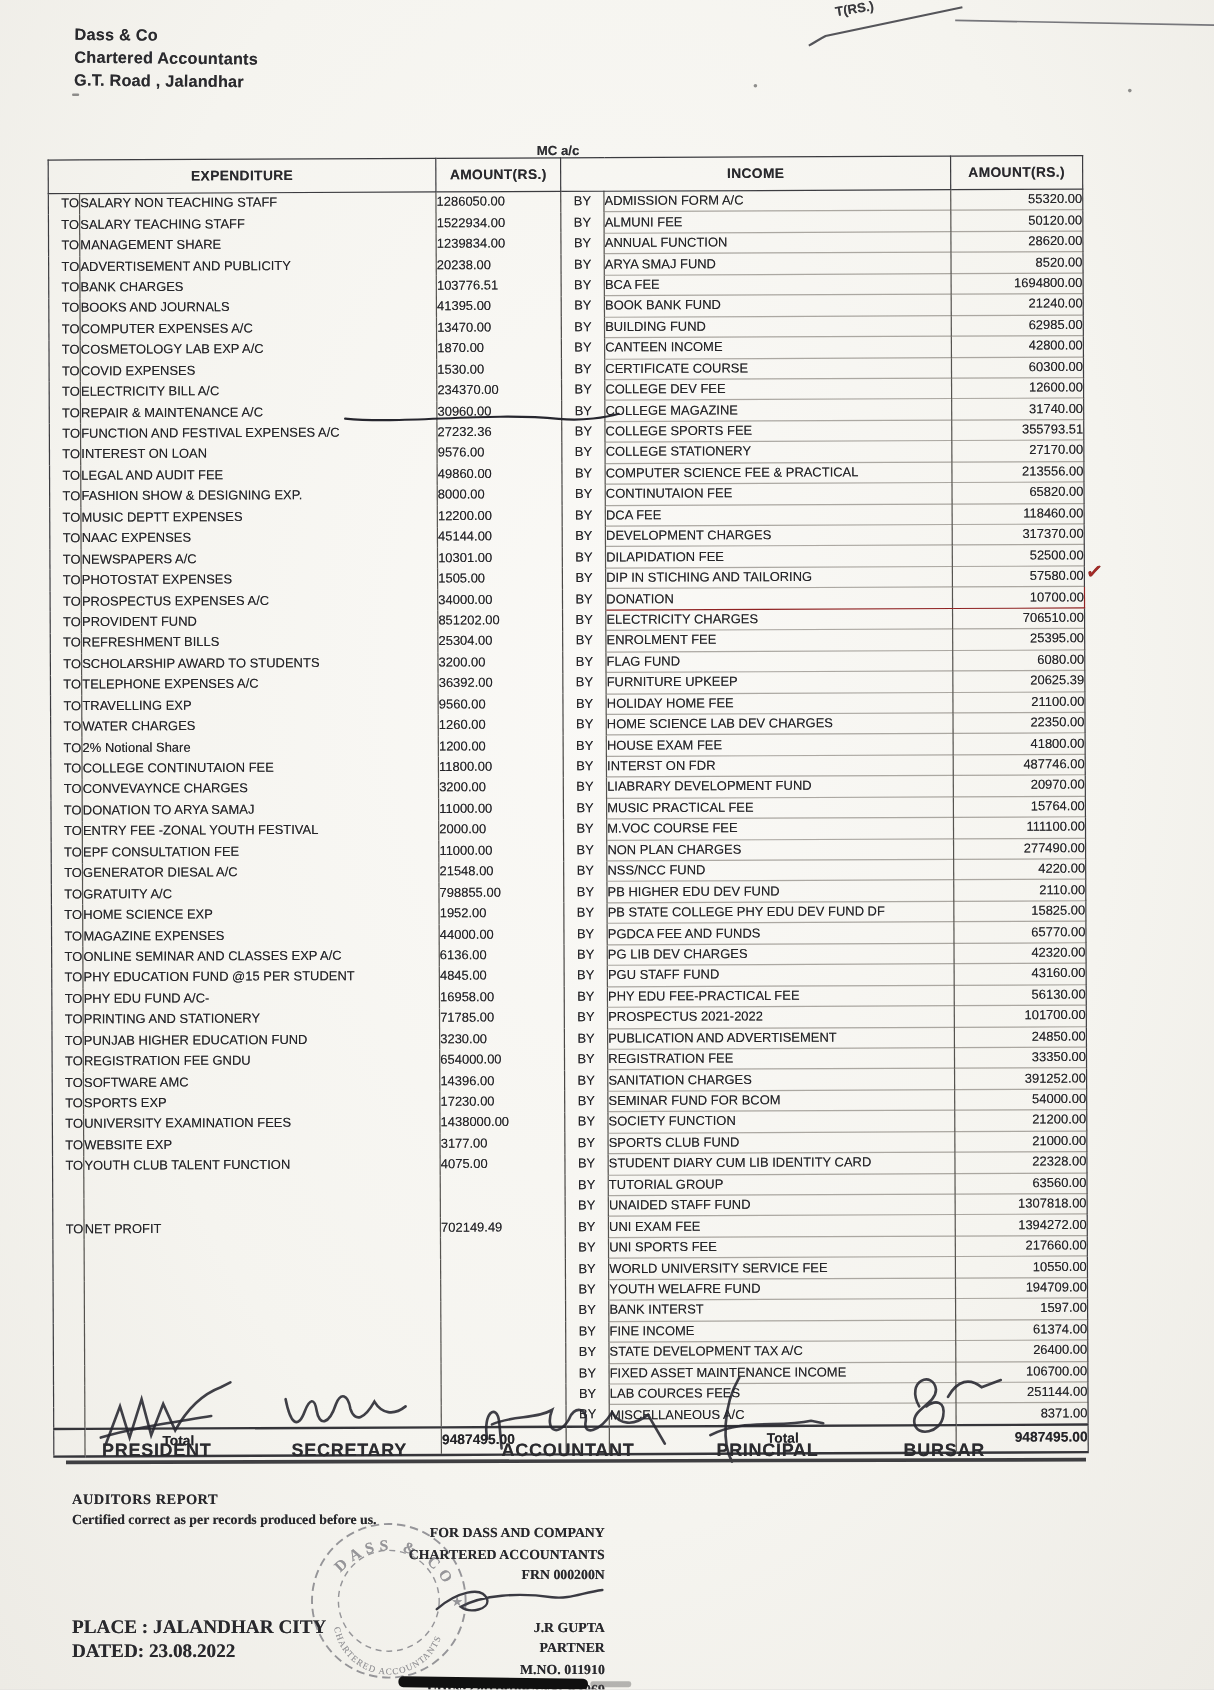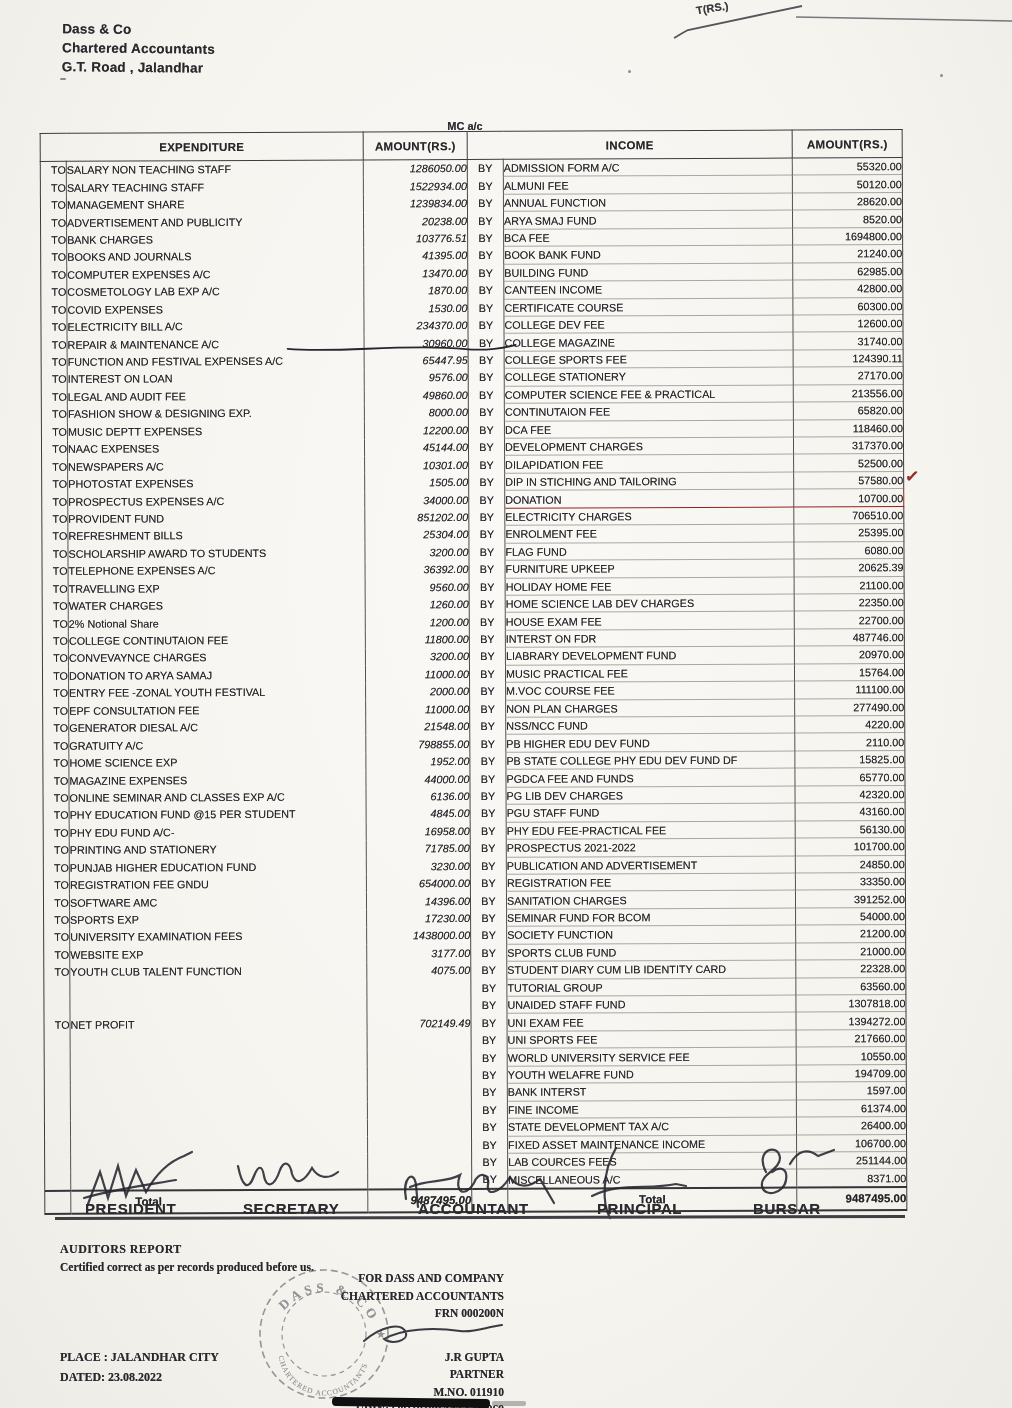--- a/index.html
+++ b/index.html
@@ -26,21 +26,21 @@
   
   table.ie{position:absolute;left:42px;top:131px;width:862px;border-collapse:collapse;
     table-layout:fixed;transform:rotate(-.25deg);background:transparent;}
   table.ie th{border:1.3px solid #3c3c40;font-size:11.5px;font-weight:bold;height:25px;
     color:#28282c;letter-spacing:.3px;}
   table.ie td{height:16.45px;font-size:10.8px;font-weight:500;white-space:nowrap;
     padding:0;color:#242428;}
   td.cTo{border-left:1.7px solid #3c3c40;border-right:1px solid #55534f;
     font-size:9.5px;font-weight:600;text-align:right;color:#333;}
   td.cEn{border-right:1px solid #55534f;padding-left:6px;overflow:visible;}
-  td.cEa{border-right:1.4px solid #4a4846;text-align:right;padding-right:5px;font-style:italic;}
+  td.cEa{border-right:1.4px solid #4a4846;text-align:left;padding-right:5px;}
   td.cBy{border-right:1px solid #55534f;font-size:9.5px;font-weight:600;text-align:center;color:#333;}
   td.cIn{border-right:1px solid #55534f;padding-left:6px;overflow:hidden;
     border-bottom:1px solid rgba(95,90,82,.5);}
   td.cIa{border-right:1.7px solid #3c3c40;text-align:right;padding-right:5px;
     border-bottom:1px solid rgba(95,90,82,.5);}
   tr.total td{border-top:2.2px solid #35353a;border-bottom:2.8px solid #35353a;
     font-weight:bold;height:21px;font-size:11.5px;}
   tr.total td.cEn{padding-left:64px;}
   tr.total td.cIn{padding-left:0;text-align:center;}
   
@@ -55,21 +55,21 @@
   .sigline{position:absolute;left:55px;top:1216px;width:850px;height:3px;background:#3f3f42;
     transform:rotate(-.15deg);}
   .siglabel{position:absolute;top:1200px;font-size:15px;font-weight:bold;letter-spacing:.6px;
     color:#2b2b2f;}
   .sigsvg{position:absolute;overflow:visible;}
   .sigsvg path{fill:none;stroke:#26262f;stroke-width:2.2;stroke-linecap:round;opacity:.88;}
   
   .serifb{font-family:"Liberation Serif",serif;font-weight:bold;color:#28282c;}
   .auditheading{position:absolute;left:60px;top:1242px;font-size:12px;letter-spacing:.4px;}
   .certline{position:absolute;left:60px;top:1261px;font-size:11.5px;}
-  .placeblock{position:absolute;left:60px;top:1347px;font-size:12px;line-height:20px;}
+  .placeblock{position:absolute;left:60px;top:1347px;font-size:16px;line-height:20px;}
   .firmblock{position:absolute;left:248px;top:1270px;width:256px;text-align:right;
     font-size:11.5px;line-height:17.5px;}
   .firmblock .firmsig{height:26px;position:relative;}
   .firmblock .firmsig svg{position:absolute;right:-6px;top:-4px;overflow:visible;}
   .firmblock .firmsig path{fill:none;stroke:#26262f;stroke-width:2;stroke-linecap:round;opacity:.9;}
   
   .stamp{position:absolute;left:248px;top:1258px;opacity:.55;}
   
   .botbar{position:absolute;left:332px;top:1398px;width:158px;height:9px;background:#101010;
     border-radius:4px;transform:rotate(.8deg);}
@@ -202,24 +202,24 @@
               <path d="M2,7 C50,12 120,2 180,8 C200,10 220,7 230,4" fill="none" stroke="#26262e" stroke-width="1.8" stroke-linecap="round"></path>
             </svg></td>
           <td class="cEa">30960.00</td>
           <td class="cBy">BY</td>
           <td class="cIn">COLLEGE MAGAZINE</td>
           <td class="cIa">31740.00</td>
         </tr>
         <tr>
           <td class="cTo">TO</td>
           <td class="cEn">FUNCTION AND FESTIVAL EXPENSES A/C</td>
-          <td class="cEa">65447.95</td>
+          <td class="cEa">27232.36</td>
           <td class="cBy">BY</td>
           <td class="cIn">COLLEGE SPORTS FEE</td>
-          <td class="cIa">124390.11</td>
+          <td class="cIa">355793.51</td>
         </tr>
         <tr>
           <td class="cTo">TO</td>
           <td class="cEn">INTEREST ON LOAN</td>
           <td class="cEa">9576.00</td>
           <td class="cBy">BY</td>
           <td class="cIn">COLLEGE STATIONERY</td>
           <td class="cIa">27170.00</td>
         </tr>
         <tr>
@@ -325,21 +325,21 @@
           <td class="cBy">BY</td>
           <td class="cIn">HOME SCIENCE LAB DEV CHARGES</td>
           <td class="cIa">22350.00</td>
         </tr>
         <tr>
           <td class="cTo">TO</td>
           <td class="cEn">2% Notional Share</td>
           <td class="cEa">1200.00</td>
           <td class="cBy">BY</td>
           <td class="cIn">HOUSE EXAM FEE</td>
-          <td class="cIa">22700.00</td>
+          <td class="cIa">41800.00</td>
         </tr>
         <tr>
           <td class="cTo">TO</td>
           <td class="cEn">COLLEGE CONTINUTAION FEE</td>
           <td class="cEa">11800.00</td>
           <td class="cBy">BY</td>
           <td class="cIn">INTERST ON FDR</td>
           <td class="cIa">487746.00</td>
         </tr>
         <tr>

